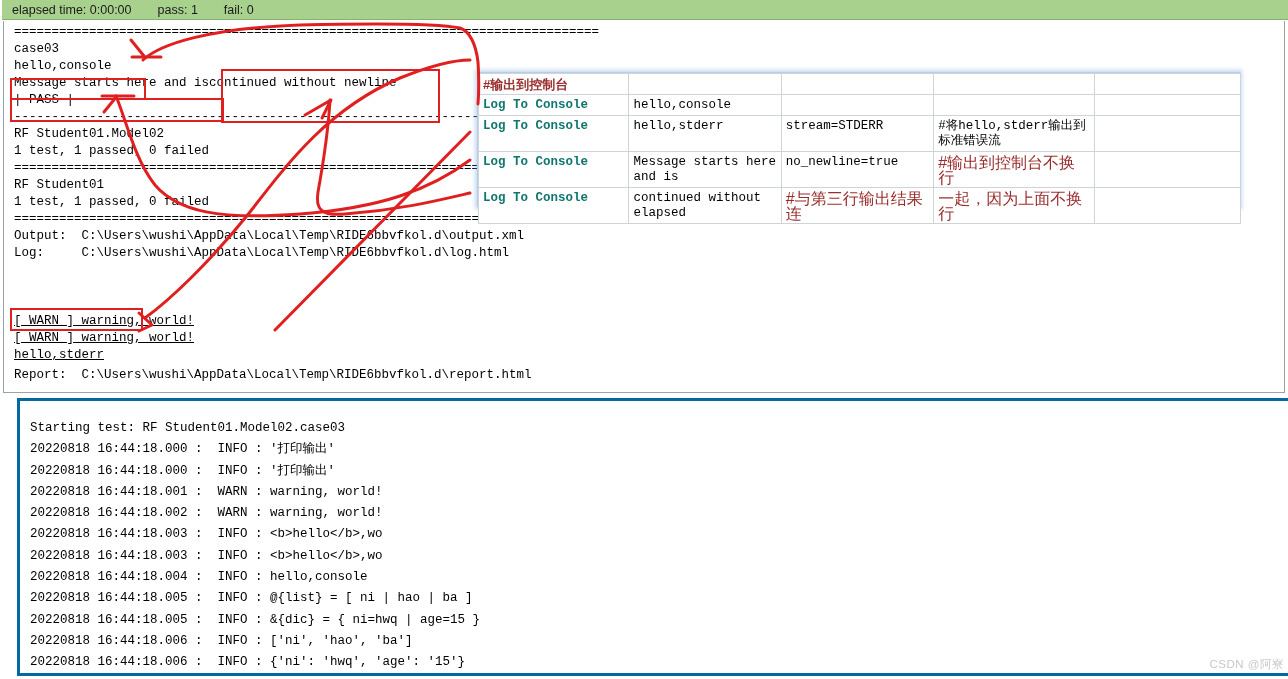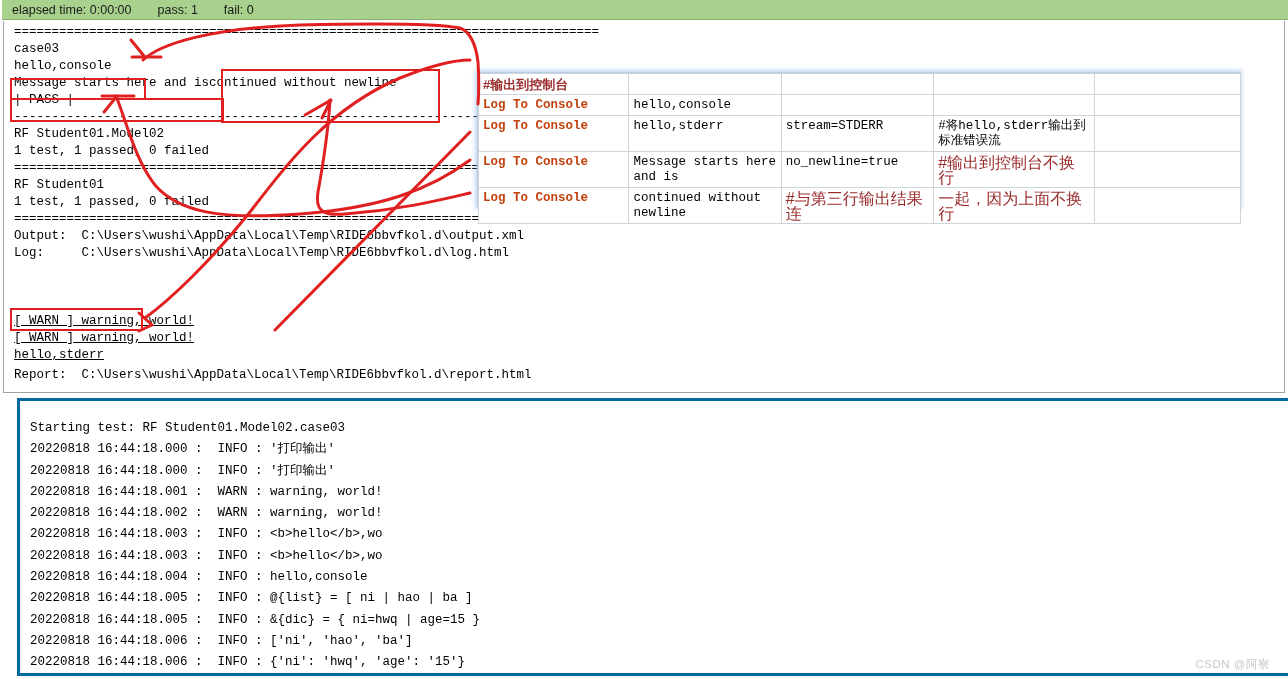--- a/index.html
+++ b/index.html
@@ -65,21 +65,21 @@
     font-family: "Liberation Mono", "DejaVu Sans Mono", monospace;
     font-size: 12.5px;
     line-height: 21.3px;
     color: #000000;
     white-space: pre;
   }
 
   
   .watermark {
     position: absolute;
-    right: 18px; bottom: 7px;
+    right: 4px; bottom: 7px;
     font-size: 11.5px;
     color: #c8c8c8;
     letter-spacing: 0.5px;
     user-select: none;
   }
 
   
   .rf-table-wrap {
     position: absolute;
     left: 477px; top: 72px;
@@ -104,21 +104,21 @@
     background: #ffffff;
     overflow: hidden;
     word-break: break-word;
   }
   .col1 { width: 150px; }
   .col2 { width: 152px; }
   .col3 { width: 152px; }
   .col4 { width: 160px; }
   .col5 { width: 146px; }
 
-  td.kw      { color: #c2410c; font-weight: bold; white-space: nowrap; }
+  td.kw      { color: #0f766e; font-weight: bold; white-space: nowrap; }
   td.cmt-zh  { color: #9a2c2c; font-family: "Liberation Sans", sans-serif; font-size: 16px; }
   td.cmt-hd  { color: #9a2c2c; font-family: "Liberation Sans", sans-serif; font-weight: bold; font-size: 13px; }
   td.shade   { background: #f4f4f4; }
   td.grey    { background: #bfbfbf; border-color: #bfbfbf; }
   td.hl      { background: #ffffcc; }
   td.plain   { background: #ffffff; }
 
   
   .annot {
     position: absolute;
@@ -206,21 +206,21 @@
           </tr>
           <tr>
             <td class="col1 kw">Log To Console</td>
             <td class="col2 plain">Message starts here and is</td>
             <td class="col3 plain">no_newline=true</td>
             <td class="col4 cmt-zh">#输出到控制台不换行</td>
             <td class="col5 grey"></td>
           </tr>
           <tr>
             <td class="col1 kw">Log To Console</td>
-            <td class="col2 plain">continued without newline</td>
+            <td class="col2 plain">continued without elapsed</td>
             <td class="col3 cmt-zh">#与第三行输出结果连</td>
             <td class="col4 cmt-zh">一起，因为上面不换行</td>
             <td class="col5 grey"></td>
           </tr>
         </tbody>
     </table>
   </div>
 
   <svg class="annot" viewBox="0 0 1288 679" xmlns="http://www.w3.org/2000/svg">
     <defs></defs>

